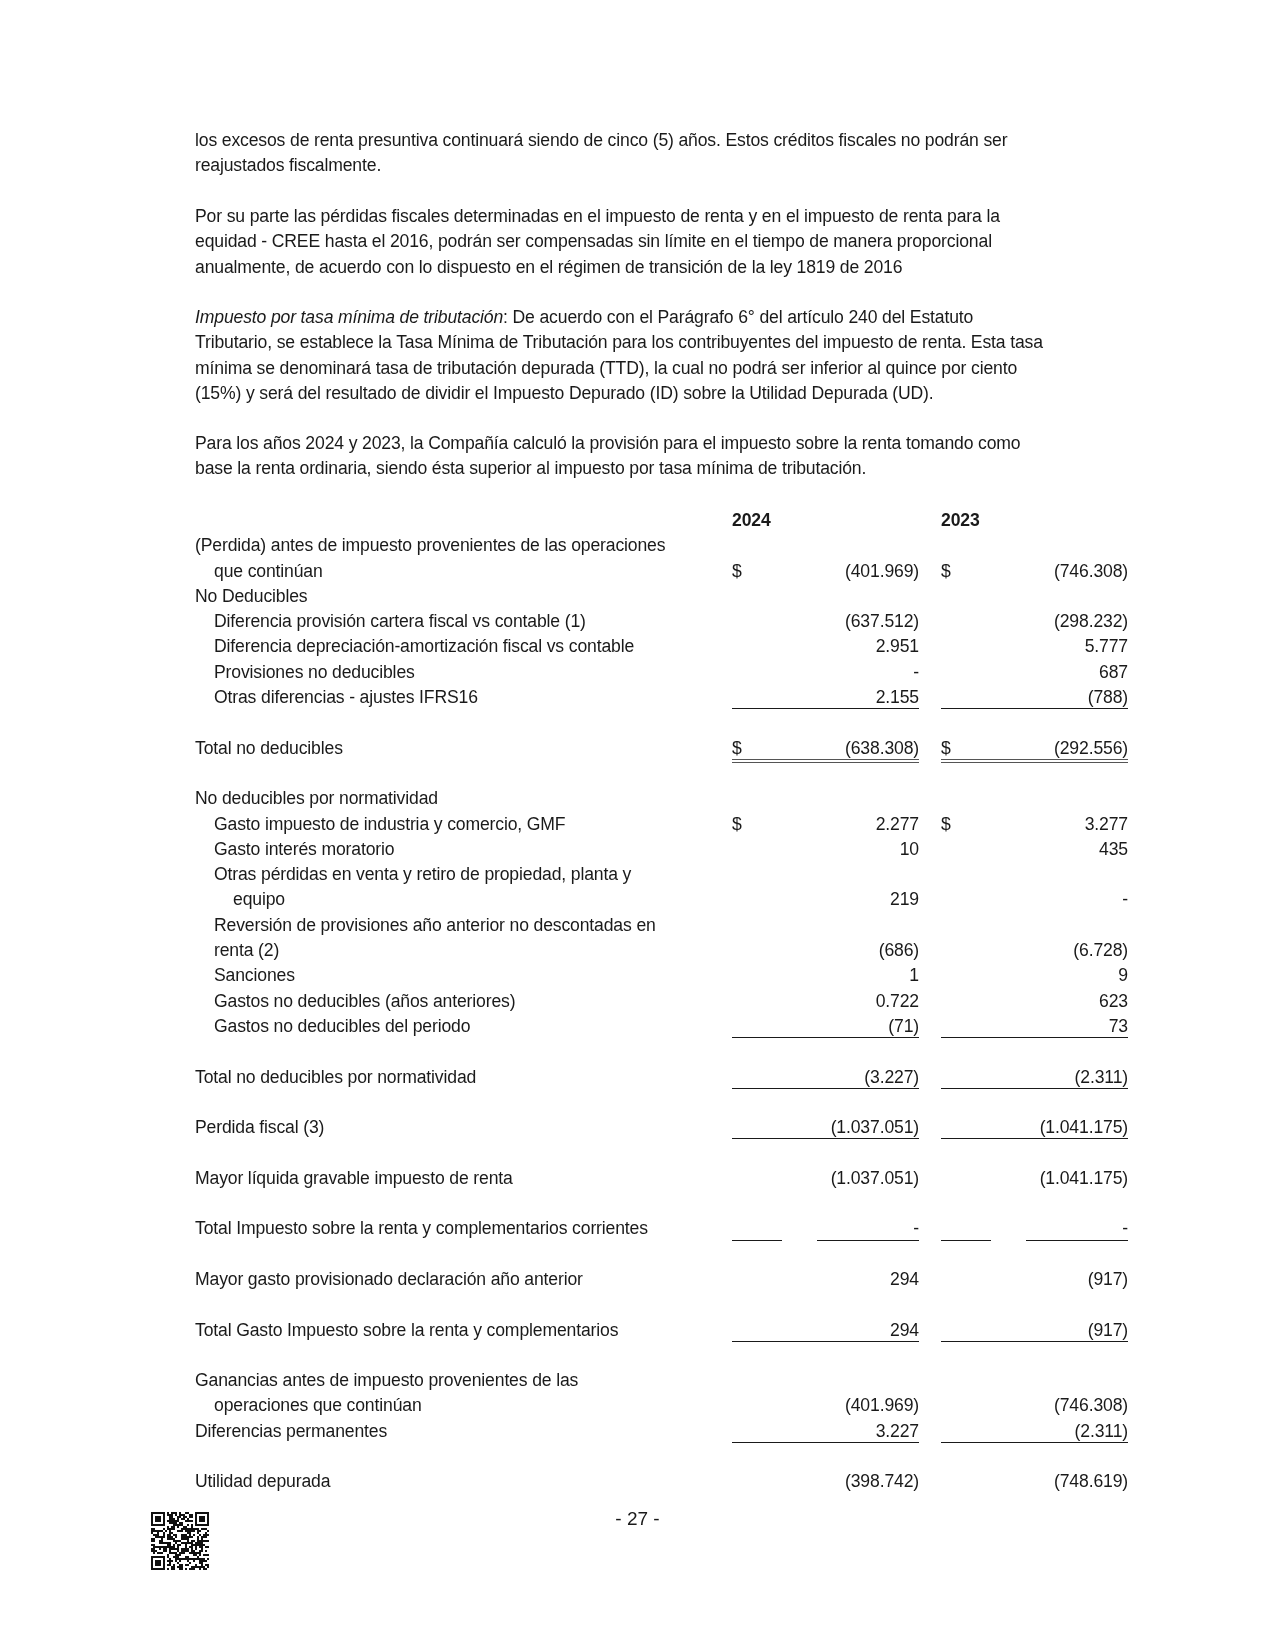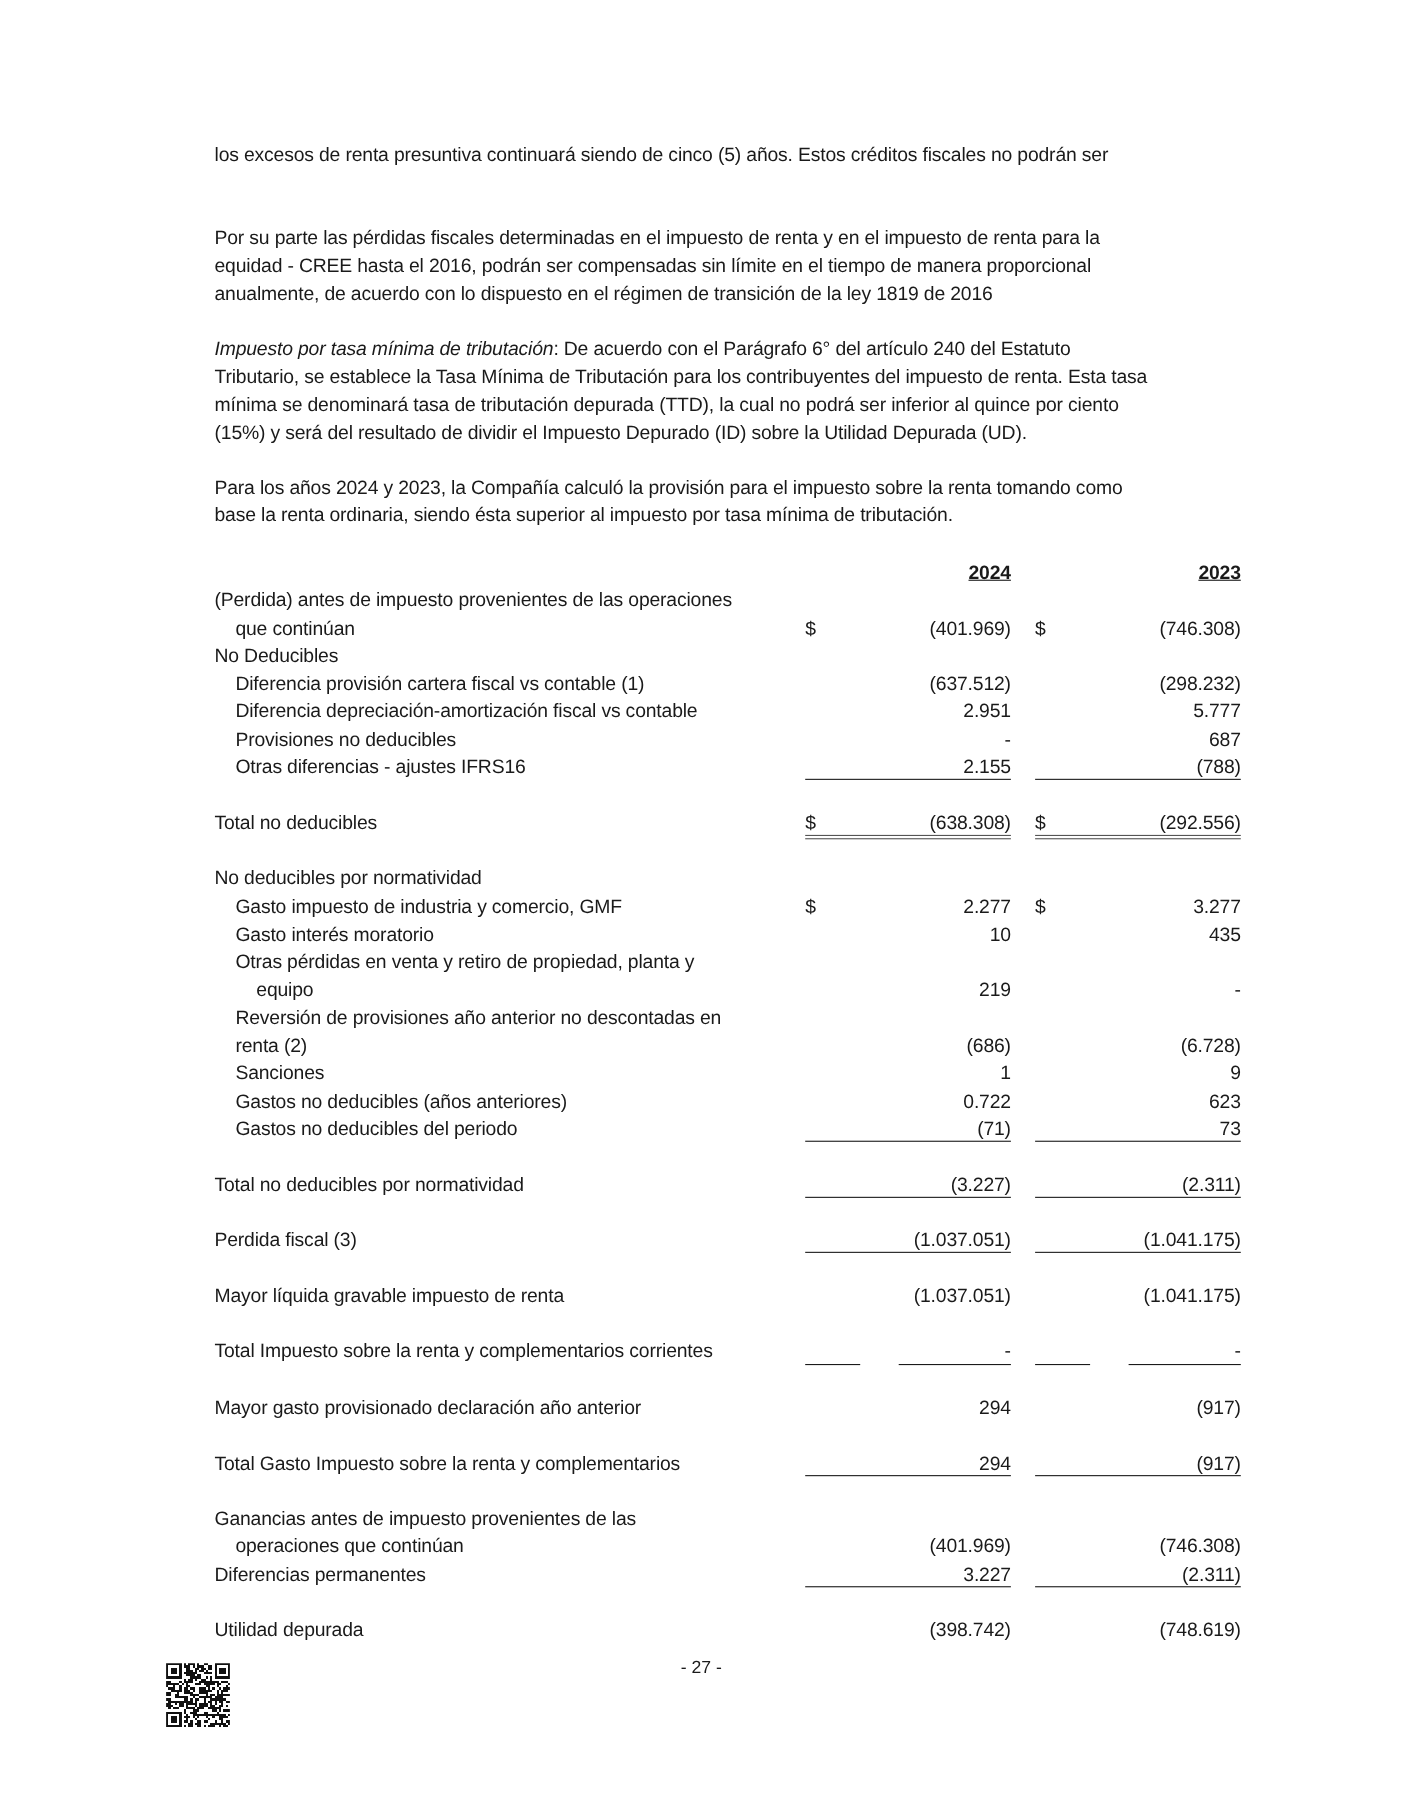--- a/index.html
+++ b/index.html
@@ -24,33 +24,34 @@
   .cell { position: absolute; top: 0; height: 25.3px; }
   .c1 { left: 537px; width: 187px; }
   .c2 { left: 746px; width: 187px; }
   .cell .cur { position: absolute; left: 0; }
   .cell .val { position: absolute; right: 0; }
   .ul1::after { content: ""; position: absolute; left: 0; right: 0; bottom: 1px; border-bottom: 1px solid #1a1a1a; }
   .ul2::after { content: ""; position: absolute; left: 0; right: 0; bottom: -2px; height: 2px; border-top: 1px solid #555; border-bottom: 1px solid #555; }
   .ulgap::after { content: ""; position: absolute; left: 0; right: 0; bottom: 1px; height: 0;
      border-bottom: 1px solid #1a1a1a; }
   .ulgap::before { content: ""; position: absolute; left: 50px; width: 35px; bottom: 0px; height: 3px; background: #fff; z-index: 2; }
-  .hdr { font-weight: bold; text-align: right; position: absolute; top: 0; text-decoration: underline; }
+  .hdr { font-weight: bold; text-align: left; position: absolute; top: 0; }
   .spacer { height: 25.3px; }
 
-  .footer-num { position: absolute; top: 1508px; left: 0; width: 1275px; text-align: center; font-size: 16px; }
+  .footer-num { position: absolute; top: 1508px; left: 0; width: 1275px; text-align: center; font-size: 19px; }
   .qr { position: absolute; left: 151px; top: 1512px; width: 58px; height: 58px; }
 </style>
 </head>
 <body>
 
 <div class="page">
 
   <div class="para" style="top:128px;">
     <span class="line">los excesos de renta presuntiva continuará siendo de cinco (5) años. Estos créditos fiscales no podrán ser</span>
+    <span class="line">reajustados fiscalmente.</span>
   </div>
 
   <div class="para" style="top:204px;">
     <span class="line">Por su parte las pérdidas fiscales determinadas en el impuesto de renta y en el impuesto de renta para la</span>
     <span class="line">equidad - CREE hasta el 2016, podrán ser compensadas sin límite en el tiempo de manera proporcional</span>
     <span class="line">anualmente, de acuerdo con lo dispuesto en el régimen de transición de la ley 1819 de 2016</span>
   </div>
 
   <div class="para" style="top:305px;">
     <span class="line"><em>Impuesto por tasa mínima de tributación</em><span>: De acuerdo con el Parágrafo 6° del artículo 240 del Estatuto</span></span>

